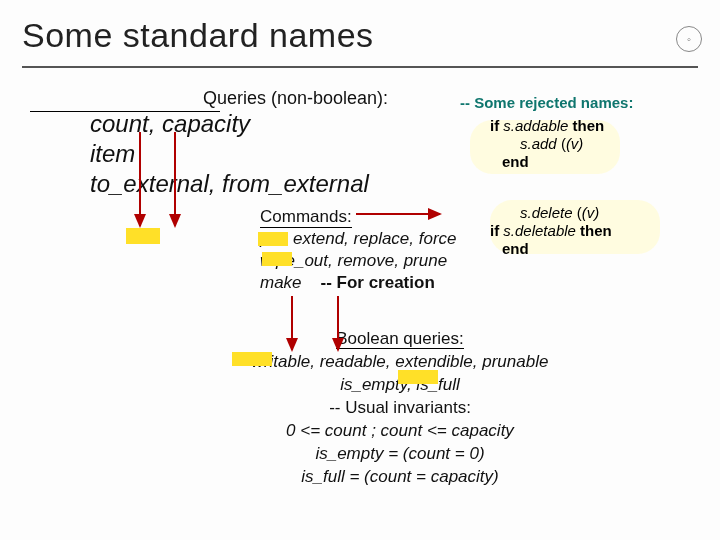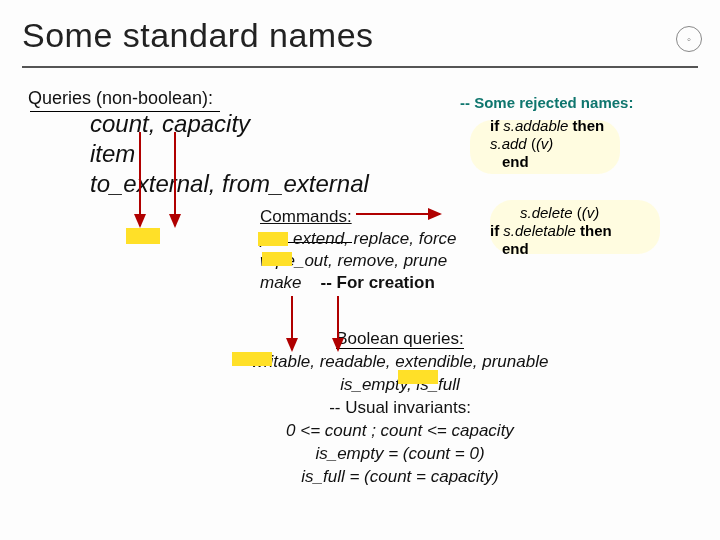--- a/index.html
+++ b/index.html
@@ -53,20 +53,21 @@
   
   .queries {
     position: absolute;
     left: 28px;
     top: 88px;
     width: 360px;
   }
   .qhead {
     font-size: 18px;
     color: #111;
+    text-align: right;
   }
   .qhead-rule {
     position: absolute;
     left: 2px;
     top: 23px;
     width: 190px;
     border-top: 1px solid #000;
   }
   .qline {
     font-size: 24px;
@@ -87,21 +88,21 @@
   .rej-head {
     font-weight: 700;
     color: #0f766e;
     margin-bottom: 6px;
   }
   .snippet {
     margin-left: 30px;
     margin-top: 4px;
     line-height: 1.2;
   }
-  .snippet .ind1 { }
+  .snippet .ind1 { margin-left: 30px; }
   .snippet .ind2 { margin-left: 12px; }
   .kw { font-weight: 700; }
   .it { font-style: italic; }
   .rej-wrap1 {
     position: absolute;
     left: 470px;
     top: 120px;
     width: 150px;
     height: 54px;
     background: #fffce0;
@@ -130,22 +131,21 @@
     font-style: italic;
     color: #111;
     text-align: left;
     line-height: 1.3;
   }
   .commands .chead {
     font-style: normal;
   }
   .commands .chead .uline {
     border-bottom: 1px solid #000;
-    padding-bottom: 16px;
-    text-decoration: underline;
+    padding-bottom: 1px;
   }
   .commands .note {
     font-style: normal;
     font-weight: bold;
   }
 
   
   .boolq {
     position: absolute;
     left: 150px;

